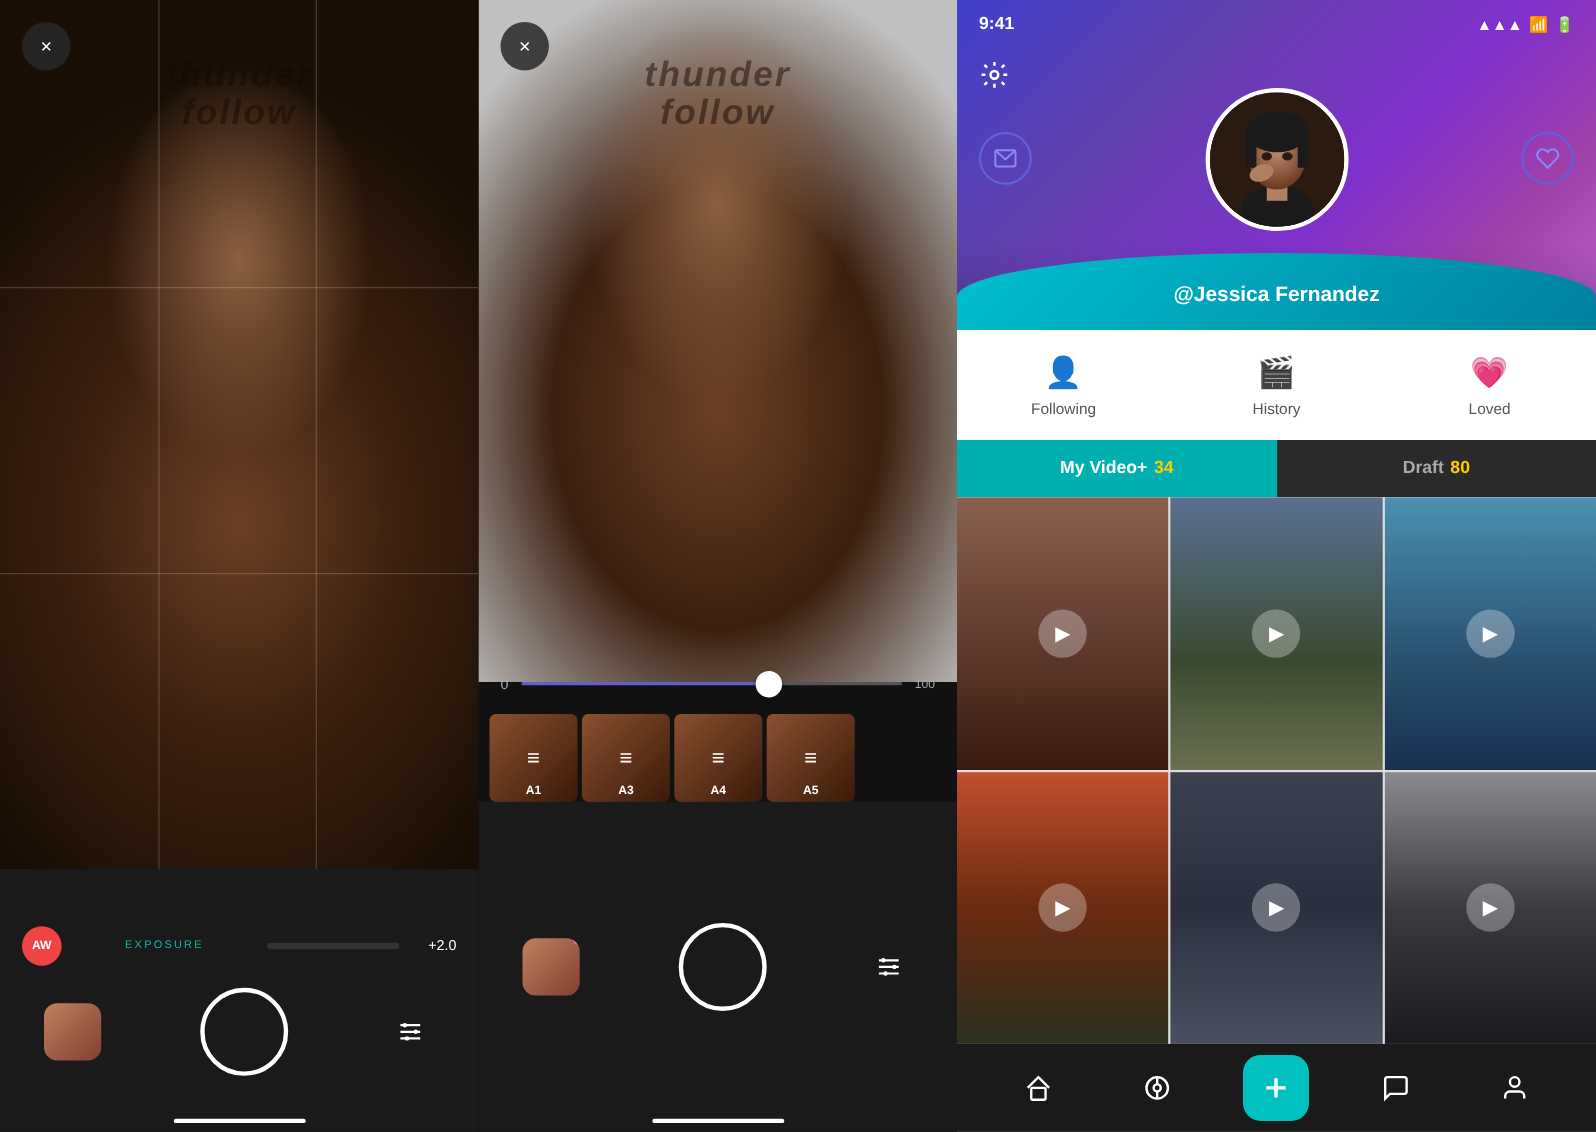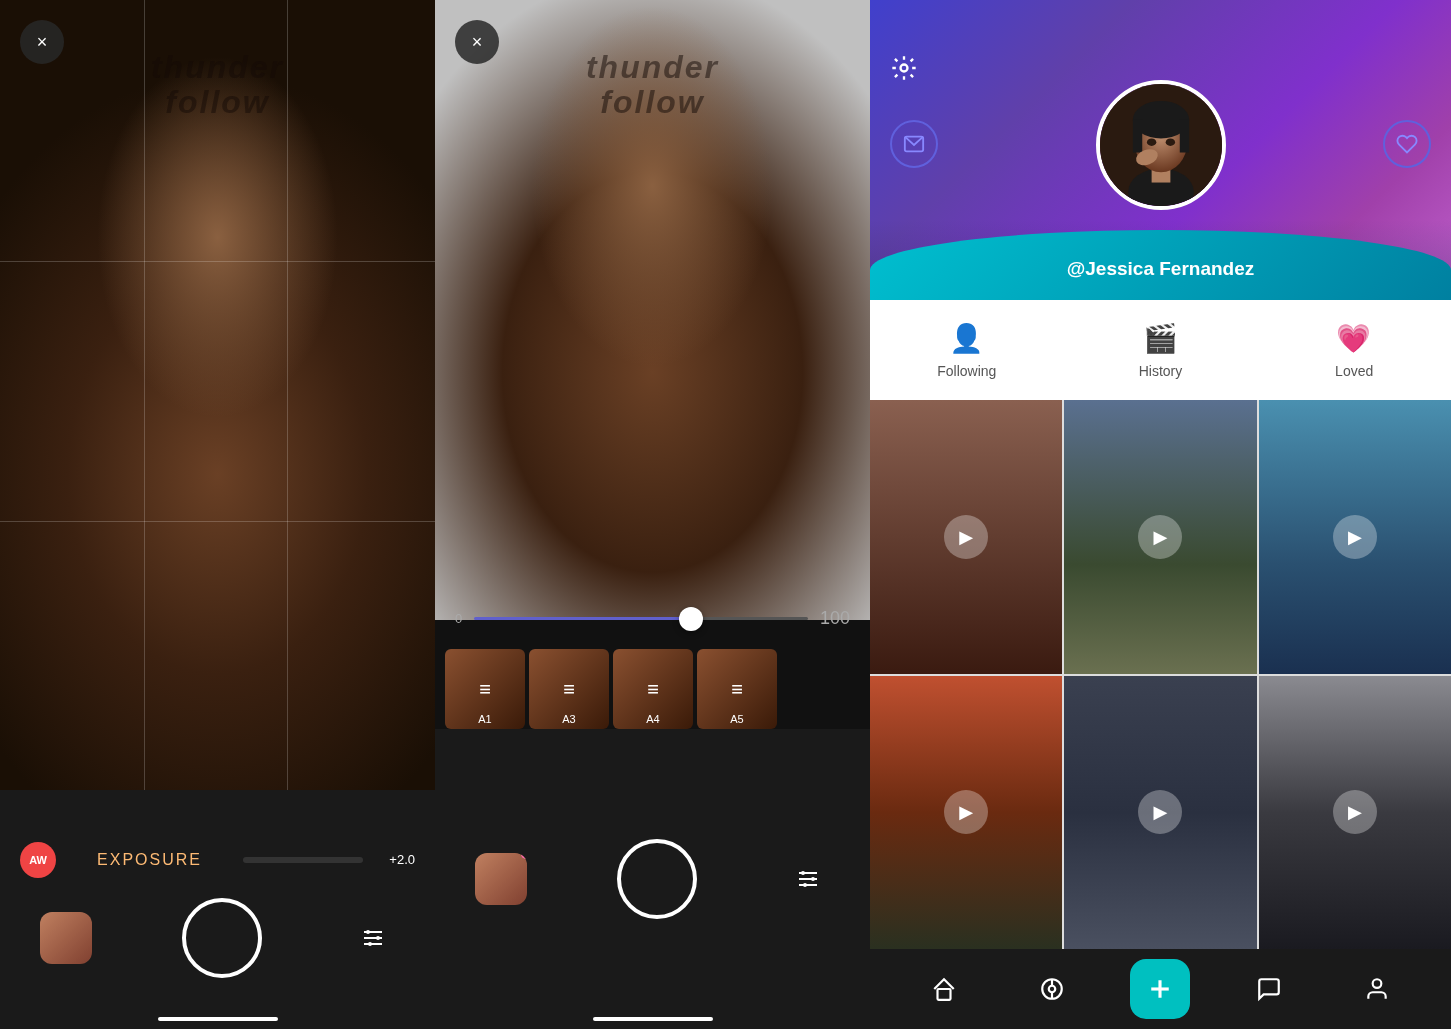--- a/index.html
+++ b/index.html
@@ -93,22 +93,22 @@
       border-radius: 50%;
       background: #ef4444;
       display: flex;
       align-items: center;
       justify-content: center;
       color: white;
       font-size: 11px;
       font-weight: 700;
     }
     .exposure-label {
-      color: #fdba74;
-      font-size: 16px;
+      color: #14b8a6;
+      font-size: 10px;
       flex: 1;
       text-align: center;
       letter-spacing: 2px;
     }
     .exposure-bar {
       width: 120px;
       height: 6px;
       background: #333;
       border-radius: 3px;
     }
@@ -226,21 +226,21 @@
       height: 24px;
       border-radius: 50%;
       background: white;
       top: 50%;
       left: 65%;
       transform: translate(-50%, -50%);
       box-shadow: 0 2px 6px rgba(0,0,0,0.4);
     }
     .slider-max {
       color: #aaa;
-      font-size: 18px;
+      font-size: 11px;
     }
     .filmstrip {
       position: absolute;
       bottom: 310px;
       left: 0; right: 0;
       display: flex;
       gap: 4px;
       padding: 0 10px;
       overflow: hidden;
     }
@@ -257,21 +257,21 @@
       border: 3px solid #5050cc;
       background: #3030aa;
     }
     .film-item .film-label {
       position: absolute;
       bottom: 4px;
       left: 50%;
       transform: translateX(-50%);
       color: white;
       font-size: 11px;
-      font-weight: 400;
+      font-weight: 700;
     }
     .film-item .film-icon {
       position: absolute;
       inset: 0;
       display: flex;
       align-items: center;
       justify-content: center;
       color: white;
       font-size: 20px;
     }
@@ -669,20 +669,28 @@
     <div class="home-indicator-mid"></div>
   </div>
 </div>
 
 <div class="panel-right">
 
   <div class="profile-header">
 
     <div style="position:absolute;bottom:0;left:0;right:0;height:70px;background:linear-gradient(135deg,#00c0d0,#0080a0);border-radius:50% 50% 0 0 / 40px 40px 0 0;z-index:1;"></div>
 
+    <div class="status-bar">
+      <span class="status-time">9:41</span>
+      <div class="status-icons">
+        <span>▲▲▲</span>
+        <span>📶</span>
+        <span>🔋</span>
+      </div>
+    </div>
 
     <div class="gear-btn">
       <svg width="28" height="28" viewBox="0 0 24 24" fill="none" stroke="white" stroke-width="2">
         <circle cx="12" cy="12" r="3"></circle>
         <path d="M12 2v3M12 19v3M4.22 4.22l2.12 2.12M17.66 17.66l2.12 2.12M2 12h3M19 12h3M4.22 19.78l2.12-2.12M17.66 6.34l2.12-2.12"></path>
       </svg>
     </div>
 
     <div class="msg-btn">
       <svg width="22" height="22" viewBox="0 0 24 24" fill="none" stroke="#8888ff" stroke-width="2">
@@ -740,20 +748,30 @@
     <div class="stat-item">
       <span class="stat-icon" style="color:#ffaa00;">🎬</span>
       <span class="stat-label">History</span>
     </div>
     <div class="stat-item">
       <span class="stat-icon" style="color:#ff6688;">💗</span>
       <span class="stat-label">Loved</span>
     </div>
   </div>
 
+  <div class="tabs-row">
+    <div class="tab-active">
+      <span>My Video+</span>
+      <span class="tab-count">34</span>
+    </div>
+    <div class="tab-inactive">
+      <span>Draft</span>
+      <span class="tab-count">80</span>
+    </div>
+  </div>
 
   <div class="video-grid">
     <div class="video-cell video-cell-1">
       <div class="play-icon">▶</div>
     </div>
     <div class="video-cell video-cell-2">
       <div class="play-icon">▶</div>
     </div>
     <div class="video-cell video-cell-3">
       <div class="play-icon">▶</div>

